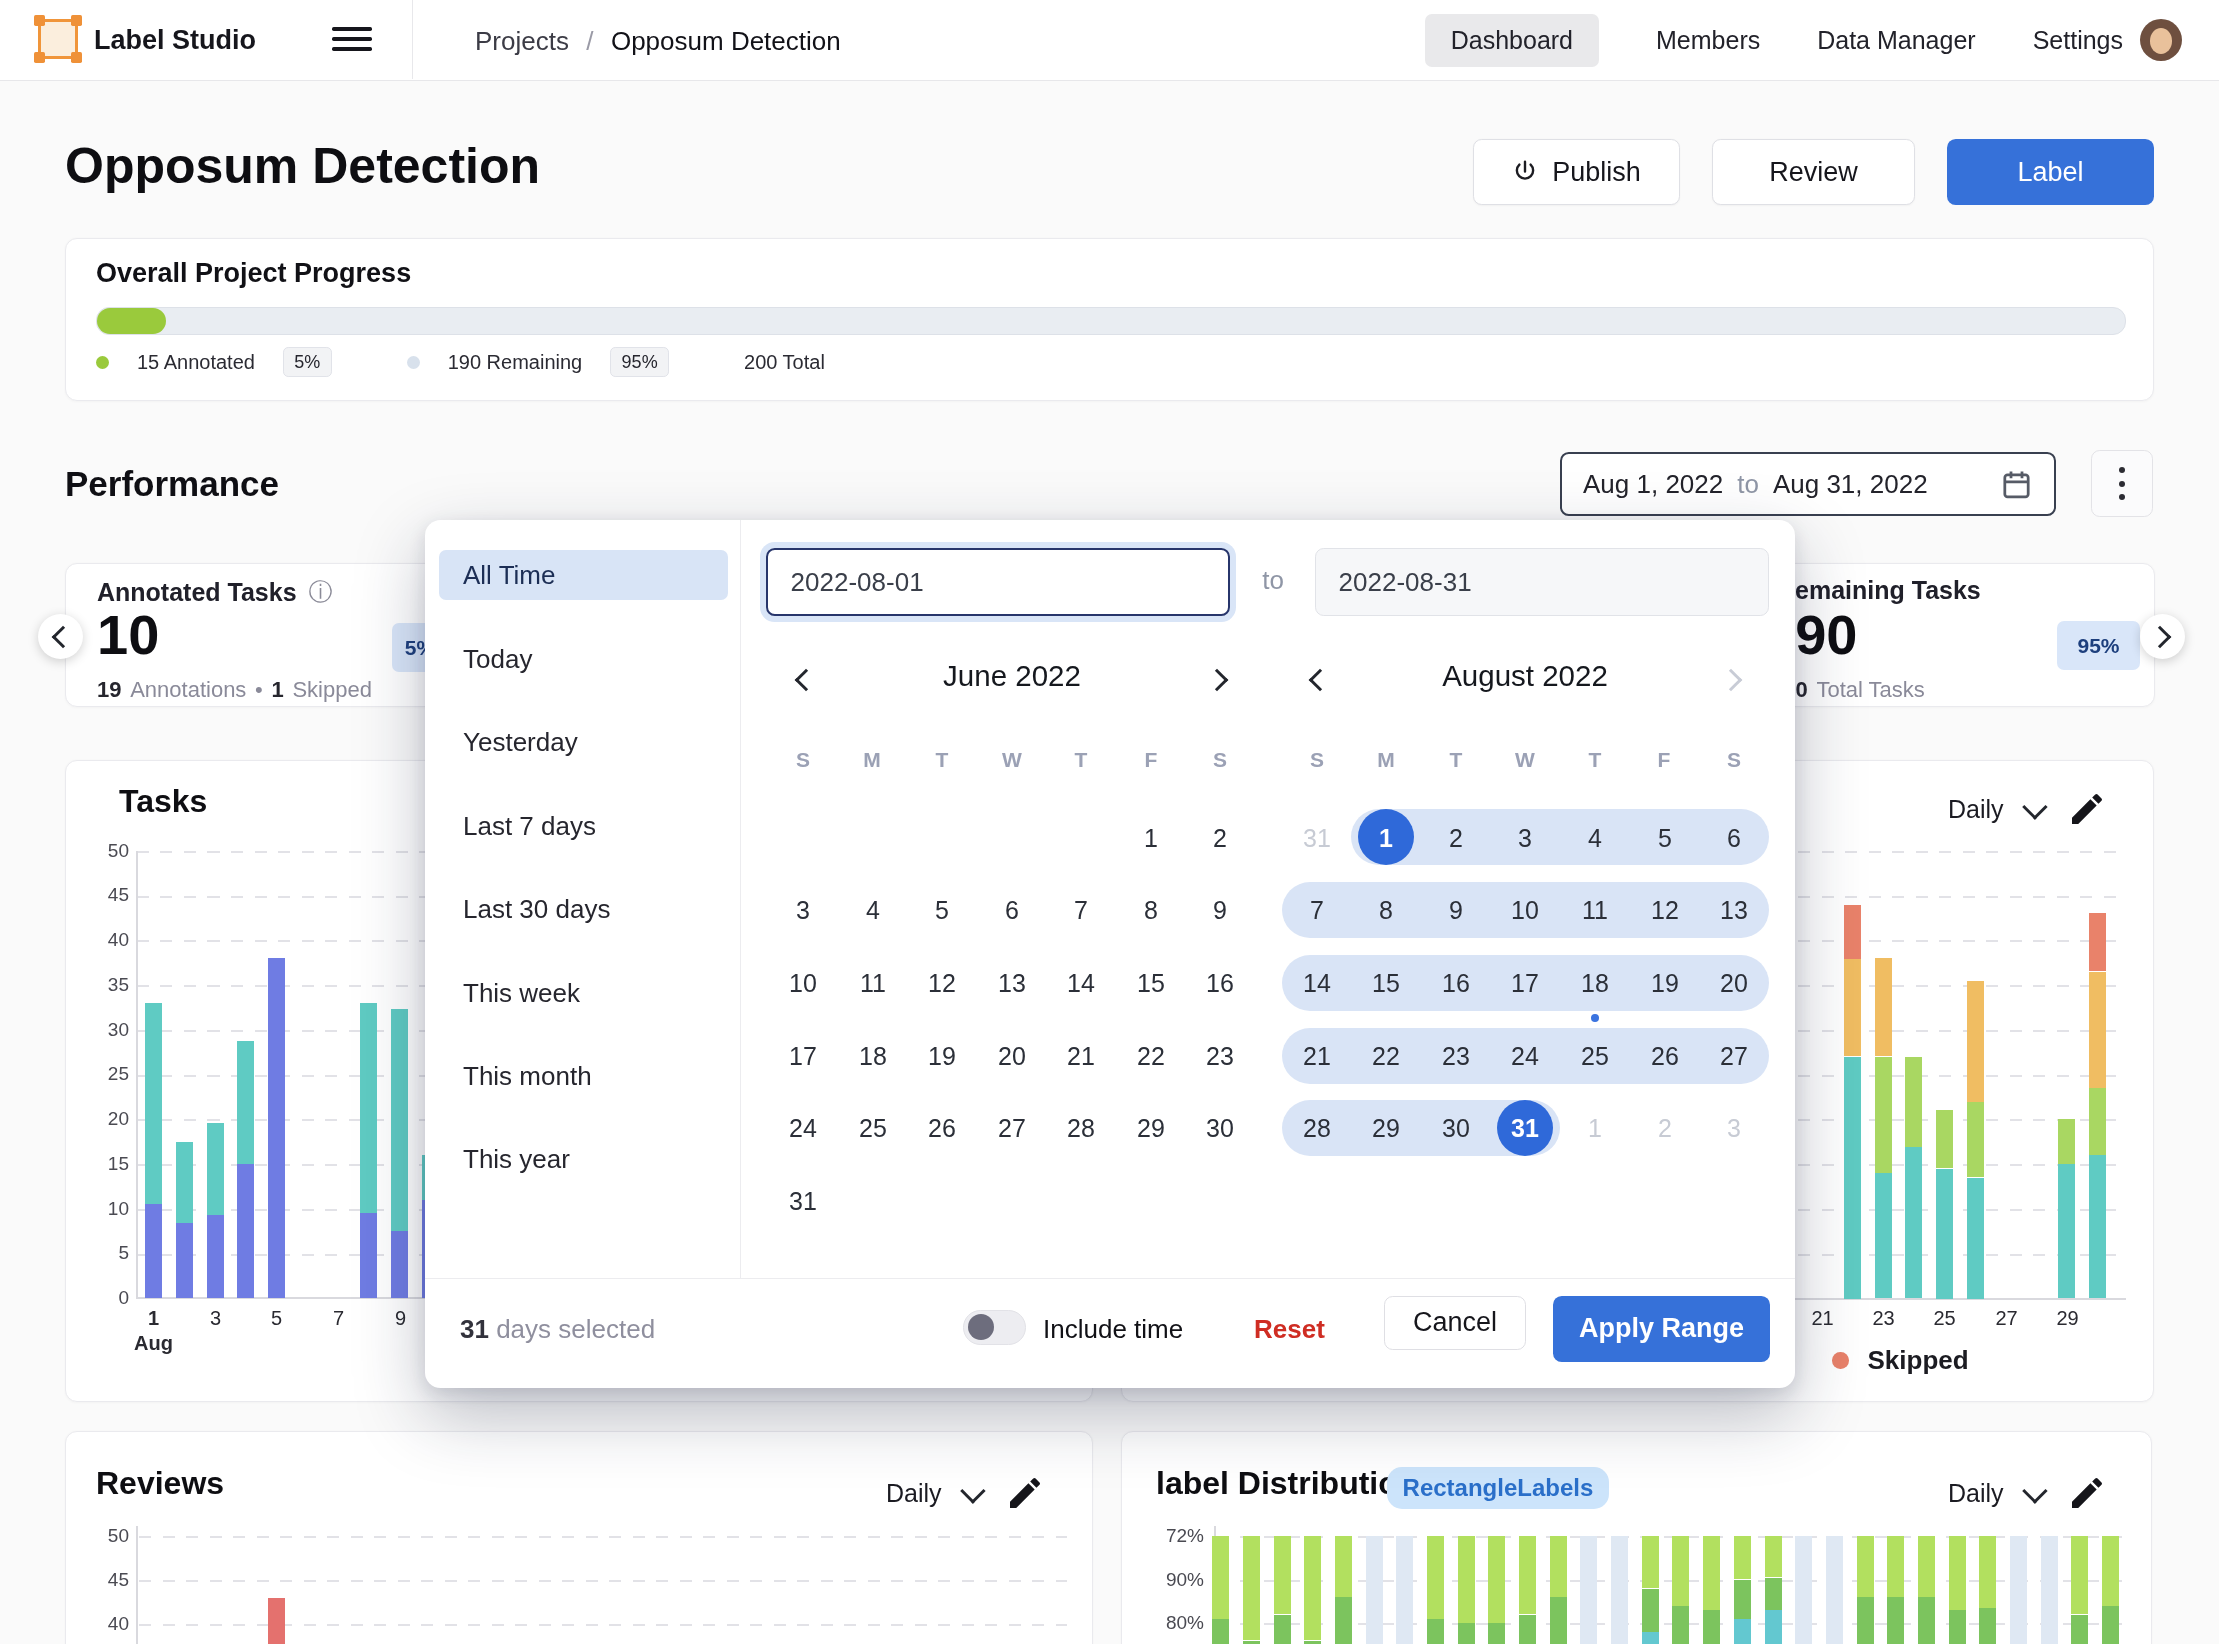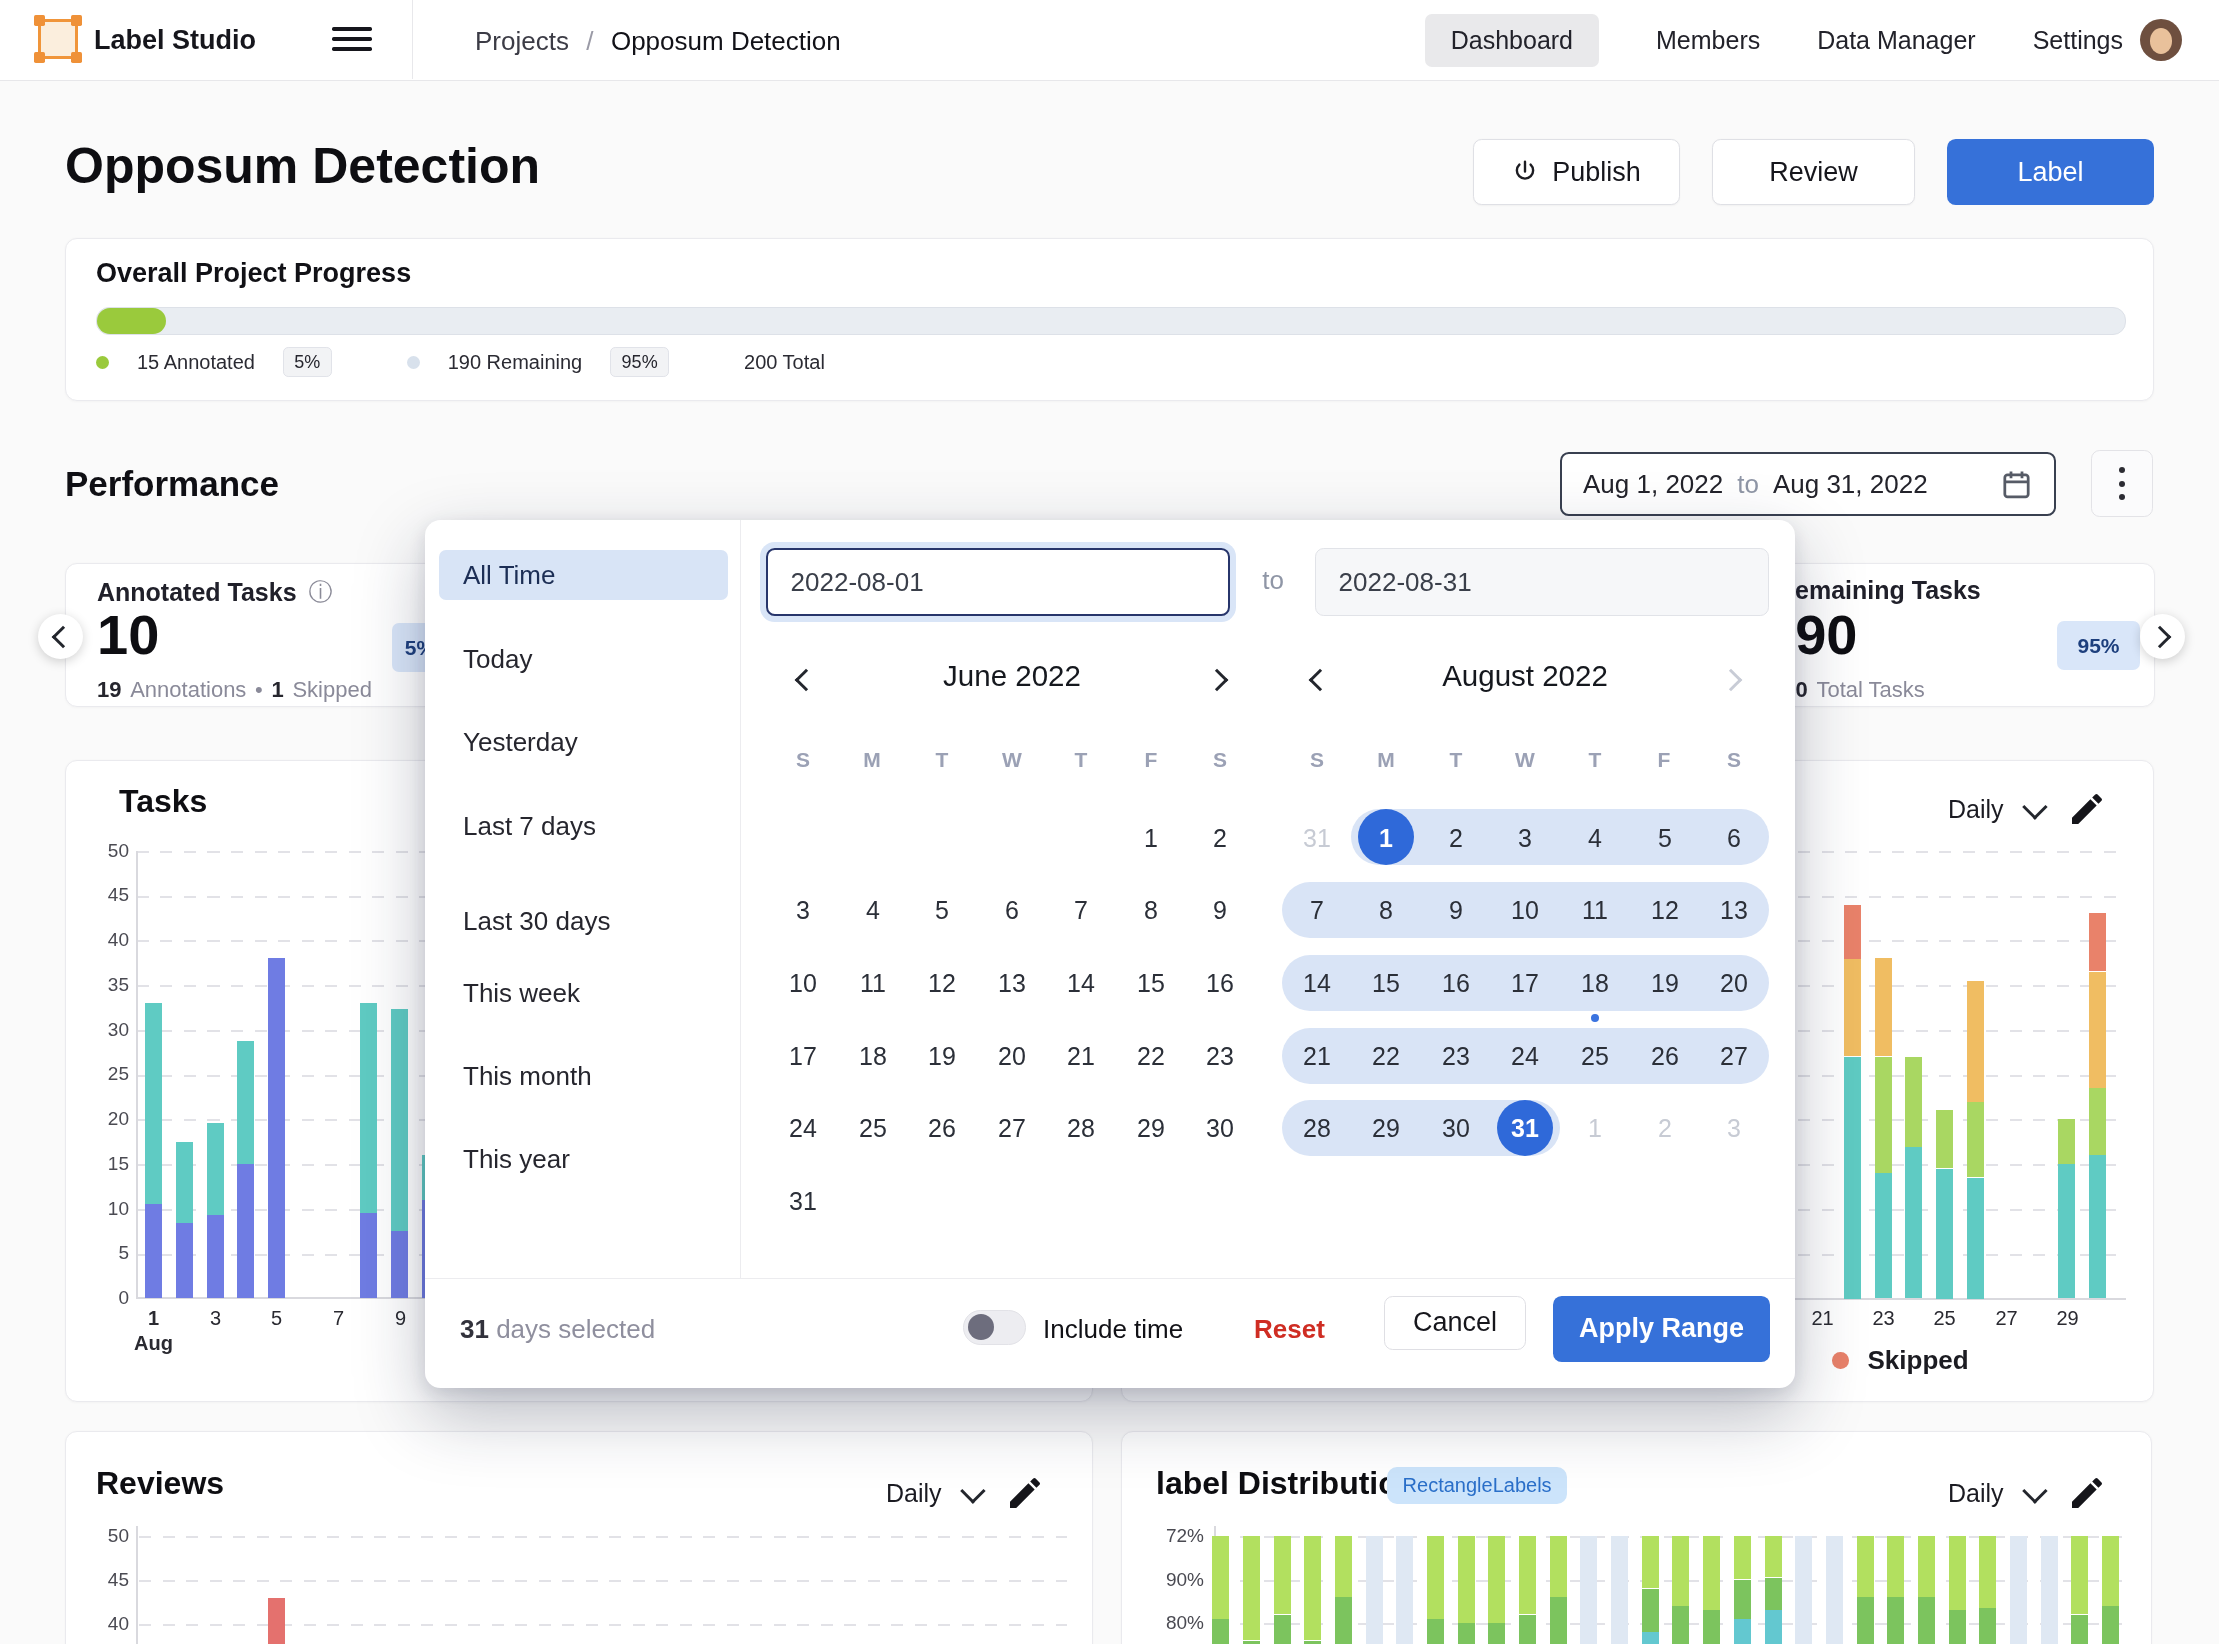--- a/index.html
+++ b/index.html
@@ -73,21 +73,21 @@
   .cv-big{width:14.8px;height:14.8px;border-width:3.5px;}
   .cv-dis{border-color:#c8ccd6;}
   
   .tasks-card{left:65px;top:760px;width:1028px;height:642px;}
   .right-card{left:1121px;top:760px;width:1033px;height:642px;}
   .reviews-card{left:65px;top:1431px;width:1028px;height:291px;}
   .label-card{left:1121px;top:1431px;width:1031px;height:291px;}
   .chart-title{position:absolute;font-size:32px;font-weight:800;color:#0e0e12;}
   .chart-controls{position:absolute;display:flex;align-items:center;gap:22.6px;}
   .interval-label{font-size:25px;font-weight:500;color:#1b1b22;}
-  .tag-badge{position:absolute;background:#cce4fb;color:#2a6fc9;font-weight:400;font-size:20px;border-radius:10px;padding:7px 15.6px;}
+  .tag-badge{position:absolute;background:#cce4fb;color:#2a6fc9;font-weight:700;font-size:24px;border-radius:15px;padding:7px 15.6px;}
   #charts{position:absolute;left:0;top:0;width:0;height:0;}
   .gridline{position:absolute;height:1.7px;background:repeating-linear-gradient(90deg,#e2e2e7 0 12px,transparent 12px 23.5px);}
   .axisline{position:absolute;background:#d9d9de;}
   .ytick{position:absolute;width:49px;text-align:right;font-size:19px;color:#4a4a52;}
   .xtick{position:absolute;width:61px;text-align:center;font-size:20px;color:#2a2a31;}
   .bar{position:absolute;}
   .legend-item{position:absolute;display:flex;align-items:center;gap:19px;font-size:26px;font-weight:600;color:#1c1c22;}
   
   .modal{position:absolute;left:425px;top:520px;width:1370px;height:868px;background:#fff;border-radius:15.6px;z-index:40;
       box-shadow:0 26px 70px rgba(25,32,60,.28),0 5.2px 17.4px rgba(25,32,60,.12);}
@@ -423,21 +423,21 @@
       <div class="bar" style="left: 2102px; top: 1536px; width: 17.4px; height: 70px; background: rgb(178, 224, 95);"></div>
       <div class="bar" style="left: 2102px; top: 1606px; width: 17.4px; height: 45px; background: rgb(124, 196, 94);"></div>
     </div>
 
   <div class="modal">
     <div id="presets">
         <div class="preset active" style="top: 30px;">All Time</div>
         <div class="preset" style="top: 114px;">Today</div>
         <div class="preset" style="top: 197px;">Yesterday</div>
         <div class="preset" style="top: 281px;">Last 7 days</div>
-        <div class="preset" style="top: 376px;">Last 30 days</div>
+        <div class="preset" style="top: 364px;">Last 30 days</div>
         <div class="preset" style="top: 448px;">This week</div>
         <div class="preset" style="top: 531px;">This month</div>
         <div class="preset" style="top: 614px;">This year</div>
       </div>
     <div class="modal-vdiv"></div>
     <div class="dr-input dr-start">2022-08-01</div>
     <div class="dr-to">to</div>
     <div class="dr-input dr-end">2022-08-31</div>
     <div id="cal-0" style="position: absolute; left: 0px; top: 0px; width: 0px; height: 0px;">
         <div class="cal-title" style="left: 361px; top: 139px; width: 452px;">June 2022</div>

